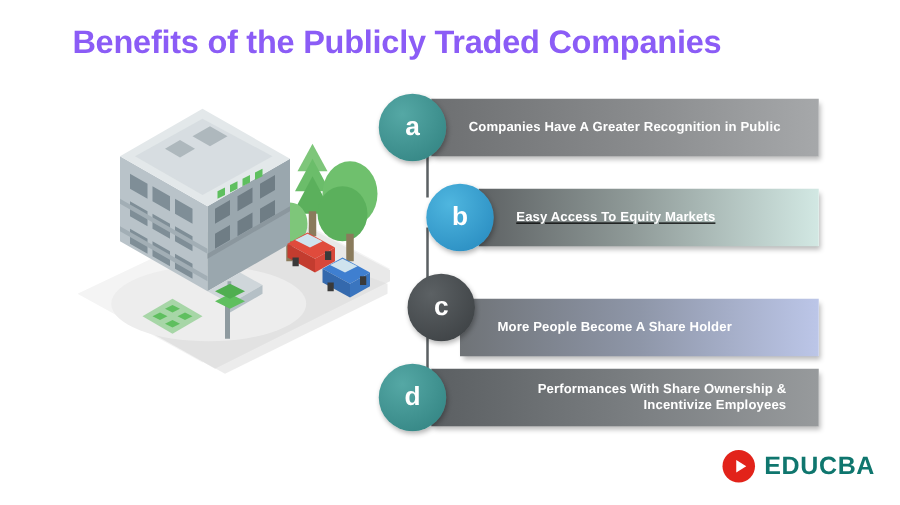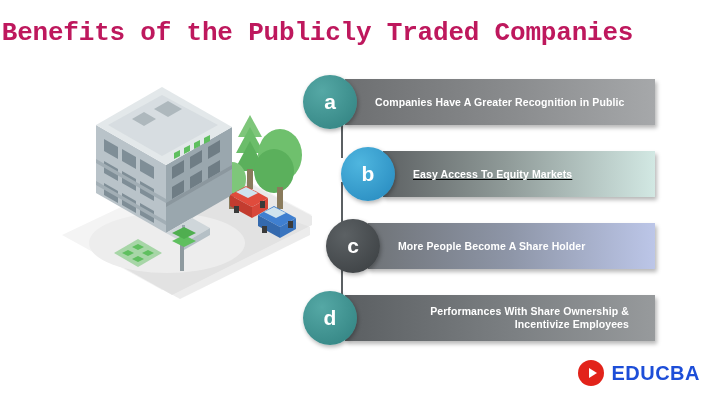--- a/index.html
+++ b/index.html
@@ -22,23 +22,22 @@
   }
   
   .title {
     position: absolute;
     left: 0;
     top: 18px;
     width: 635px;
     text-align: center;
     font-size: 26px;
     font-weight: bold;
-    color: #be185d;
+    color: #8b5cf6;
     letter-spacing: -0.2px;
-    font-family: Liberation Mono, monospace;
   }
 
   
   .illustration {
     position: absolute;
     left: 62px;
     top: 75px;
     width: 250px;
     height: 230px;
   }
@@ -113,21 +112,21 @@
     width: 0;
     height: 0;
     border-left: 8px solid #ffffff;
     border-top: 5.5px solid transparent;
     border-bottom: 5.5px solid transparent;
     margin-left: 3px;
   }
   .logo-text {
     font-size: 20px;
     font-weight: bold;
-    color: #1d4ed8;
+    color: #0f766e;
     letter-spacing: 0.5px;
   }
 </style>
 </head>
 <body>
 
 <div id="canvas">
 
   <div class="title">Benefits of the Publicly Traded Companies</div>
 
@@ -255,21 +254,21 @@
   <div class="item" style="left:341px; top:151px; width:272px;">
     <div class="bar" style="width:272px; background:linear-gradient(90deg,#5e6264 0%, #8f9a98 45%, #d2e8e3 100%);text-decoration:underline;">
       <div class="bar-text">Easy Access To Equity Markets</div>
     </div>
     <div class="circle" style="background:radial-gradient(circle at 35% 30%, #4fb6df, #2487bd);">
       <span>b</span>
     </div>
   </div>
 
   <div class="item" style="left:326px; top:223px; width:287px;">
-    <div class="bar" style="width:287px; background:linear-gradient(90deg,#6f7377 0%, #8e96a8 50%, #bcc6e8 100%);">
+    <div class="bar" style="width:287px; background:linear-gradient(90deg,#6f7377 0%, #8e96a8 50%, #bcc6e8 100%);margin-top:16px;">
       <div class="bar-text">More People Become A Share Holder</div>
     </div>
     <div class="circle" style="background:radial-gradient(circle at 35% 30%, #5c6164, #393d40);">
       <span>c</span>
     </div>
   </div>
 
   <div class="item" style="left:303px; top:295px; width:310px;">
     <div class="bar" style="width:310px; background:linear-gradient(90deg,#5b5f62 0%, #7c8083 55%, #979a9c 100%);text-align:right;">
       <div class="bar-text">Performances With Share Ownership &amp; Incentivize Employees</div>

